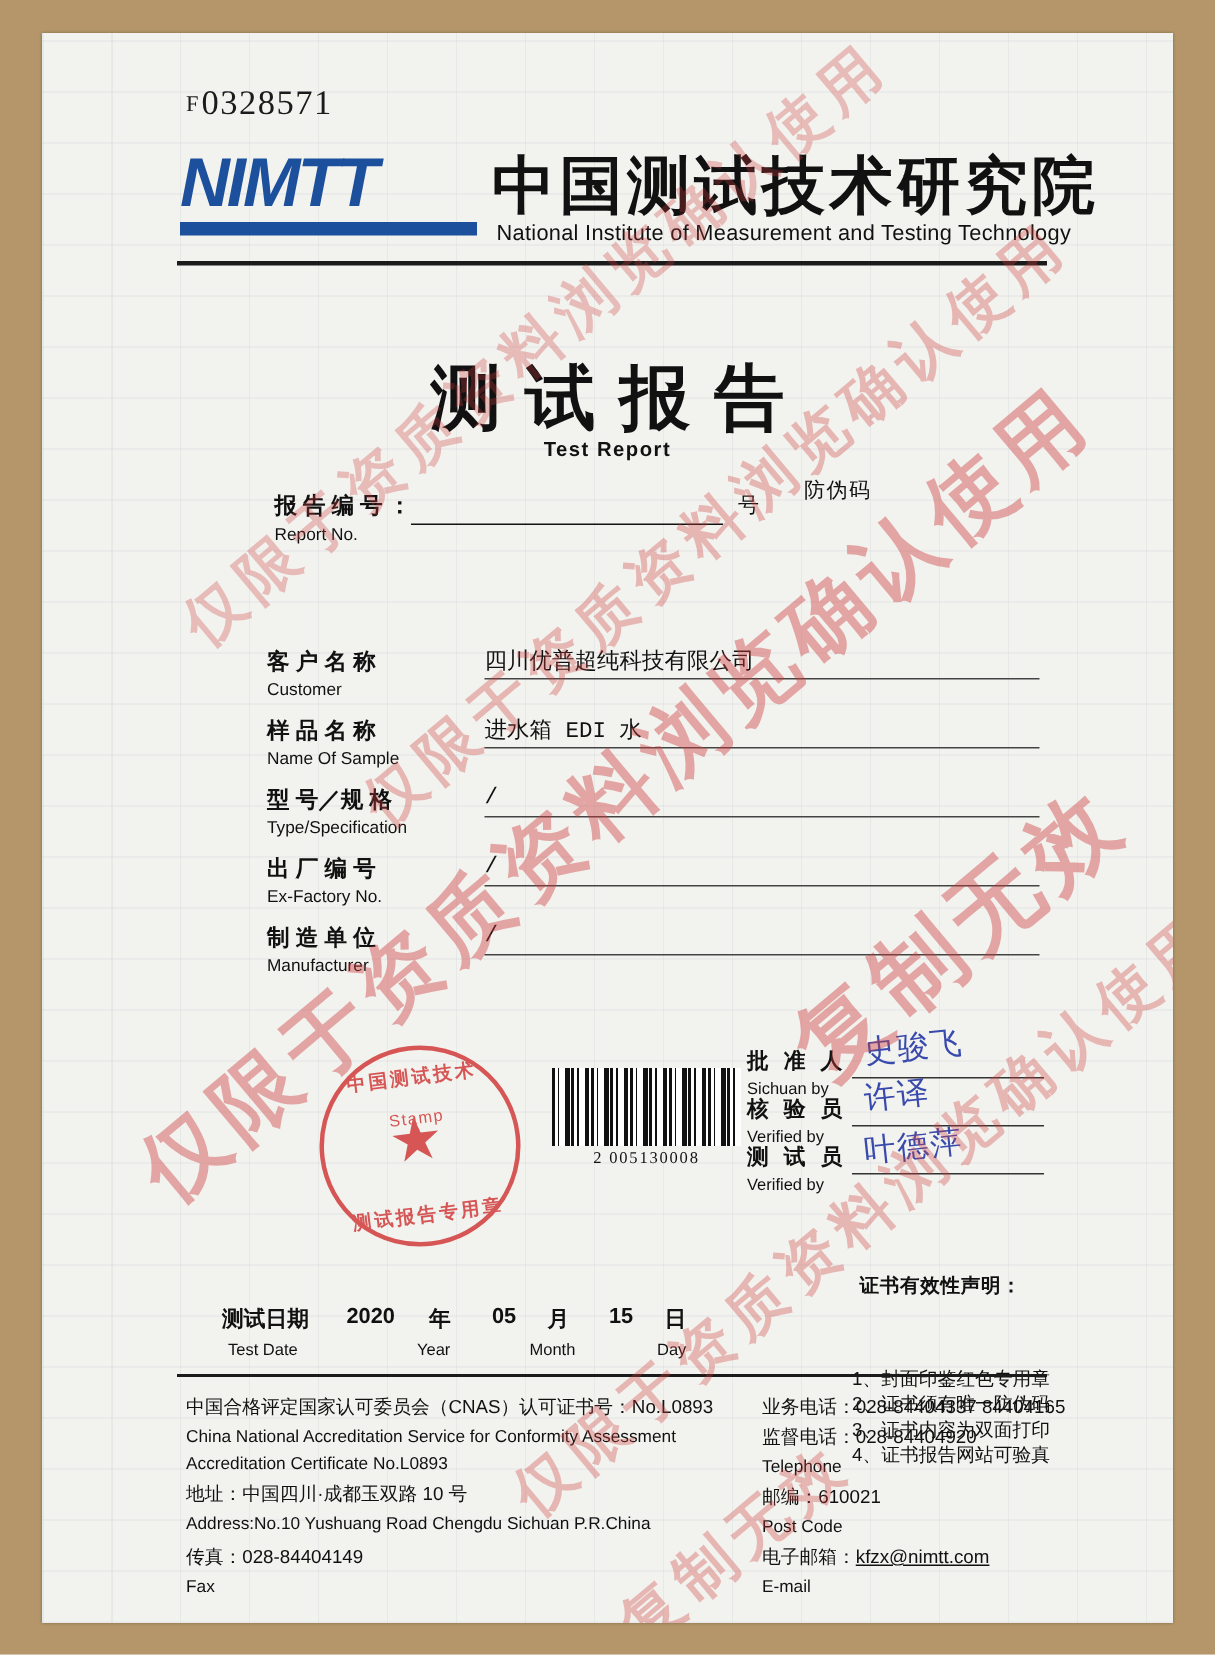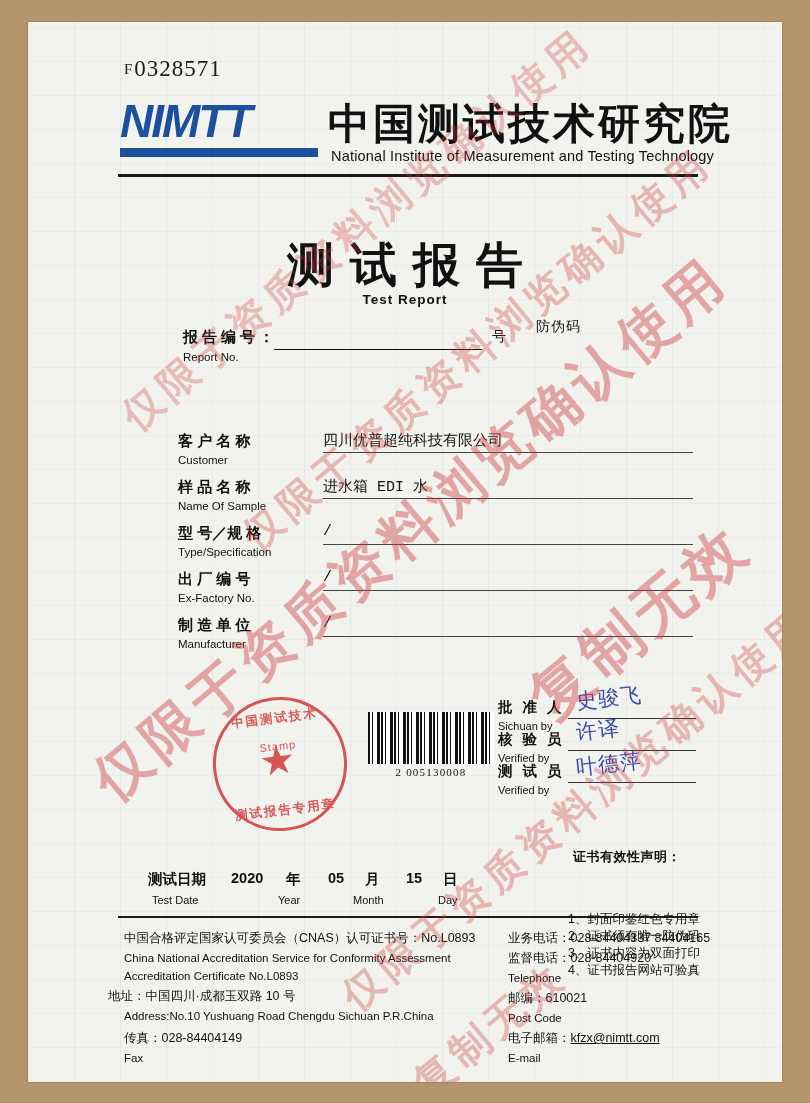--- a/index.html
+++ b/index.html
@@ -327,21 +327,21 @@
     <div class="date-en" style="left:325px">Month</div>
     <div class="date-cn" style="left:378px">15</div>
     <div class="date-cn" style="left:415px">日</div>
     <div class="date-en" style="left:410px">Day</div>
 
     <div class="rule bottom"></div>
 
     <div class="foot" style="left:96px;top:908px">中国合格评定国家认可委员会（CNAS）认可证书号：No.L0893</div>
     <div class="foot foot-en" style="left:96px;top:928px">China National Accreditation Service for Conformity Assessment</div>
     <div class="foot foot-en" style="left:96px;top:946px">Accreditation Certificate No.L0893</div>
-    <div class="foot" style="left:80px;top:966px">地址：中国四川·成都玉双路 10 号</div>
+    <div class="foot" style="left:96px;top:966px">地址：中国四川·成都玉双路 10 号</div>
     <div class="foot foot-en" style="left:96px;top:986px">Address:No.10 Yushuang Road Chengdu Sichuan P.R.China</div>
     <div class="foot" style="left:96px;top:1008px">传真：028-84404149</div>
     <div class="foot foot-en" style="left:96px;top:1028px">Fax</div>
 
     <div class="foot" style="left:480px;top:908px">业务电话：028-84404337  84404165</div>
     <div class="foot" style="left:480px;top:928px">监督电话：028-84404920</div>
     <div class="foot foot-en" style="left:480px;top:948px">Telephone</div>
     <div class="foot" style="left:480px;top:968px">邮编：610021</div>
     <div class="foot foot-en" style="left:480px;top:988px">Post Code</div>
     <div class="foot" style="left:480px;top:1008px">

